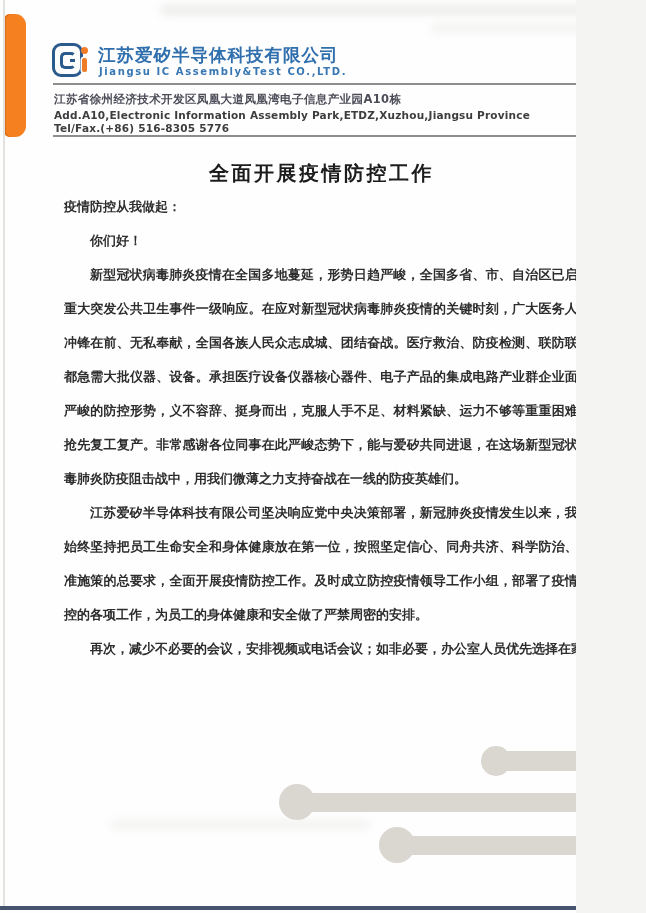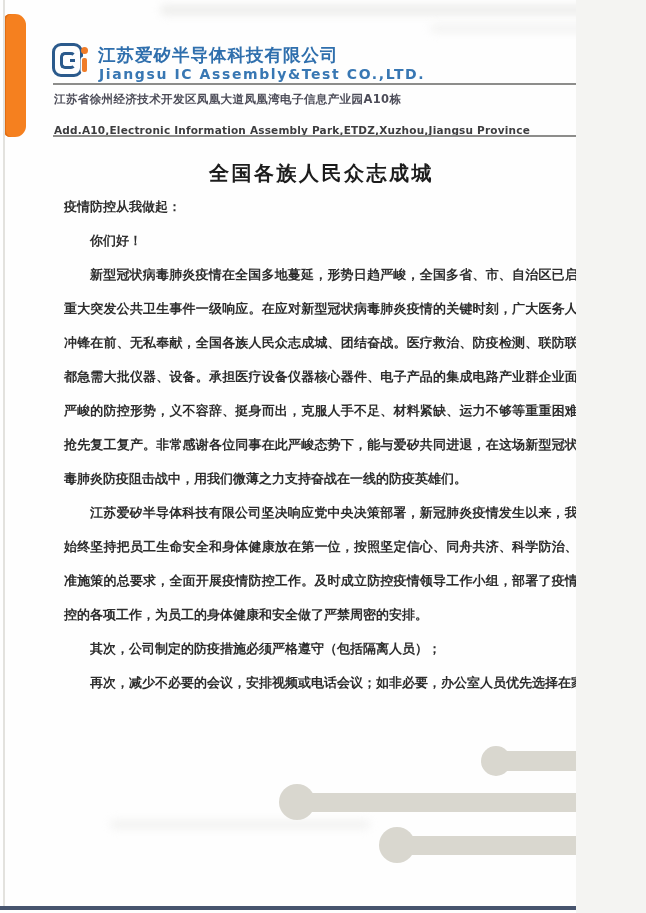--- a/index.html
+++ b/index.html
@@ -27,27 +27,27 @@
   .logo-frame{position:absolute;left:0;top:2px;width:31px;height:34px;box-sizing:border-box;
     border:3.5px solid #2b5a8c;border-radius:9px;}
   .logo-c{position:absolute;left:8px;top:11px;width:16px;height:17px;box-sizing:border-box;
     border:3px solid #2b5a8c;border-right-color:transparent;border-radius:5px;}
   .logo-c-tick{position:absolute;left:18px;top:18px;width:5px;height:3px;background:#2b5a8c;}
   .logo-i-dot{position:absolute;left:29px;top:6px;width:7px;height:7px;background:#f07c28;border-radius:50%;}
   .logo-i-stem{position:absolute;left:30px;top:17px;width:4.5px;height:14px;background:#f07c28;
     border-radius:2px;box-shadow:0 0 0 1.5px #fefefe;}
   .company-zh{position:absolute;left:98px;top:43px;font-size:17.5px;font-weight:700;
     color:#2f6fad;letter-spacing:1px;white-space:nowrap;}
-  .company-en{position:absolute;left:99px;top:66px;font-size:14px;font-weight:700;
+  .company-en{position:absolute;left:99px;top:66px;font-size:10px;font-weight:700;
     color:#3877b3;letter-spacing:1.6px;white-space:nowrap;}
   .rule{position:absolute;left:53px;width:537px;height:2px;background:#8d8d8b;}
   .rule-top{top:83px;}
   .rule-bottom{top:135px;}
   .addr{position:absolute;left:54px;top:93px;line-height:13.5px;}
-  .addr-zh{font-size:11.5px;font-weight:600;color:#4c4c58;letter-spacing:.4px;margin-bottom:17px;}
+  .addr-zh{font-size:11.5px;font-weight:600;color:#4c4c58;letter-spacing:.4px;margin-bottom:2px;}
   .addr-en{font-size:10.5px;font-weight:600;color:#3d3d3f;letter-spacing:.2px;}
   .addr-tel{font-size:10.5px;font-weight:600;color:#3d3d3f;letter-spacing:.2px;}
   
   .title{position:absolute;left:53px;top:160px;width:537px;text-align:center;
     font-size:20px;font-weight:700;color:#1c1c1c;letter-spacing:2.5px;}
   .letter-body{position:absolute;left:64px;top:190px;width:527px;
     font-size:13px;line-height:34px;color:#2d2d2d;font-weight:600;
     text-align:justify;letter-spacing:0;}
   .letter-body .para{margin:0;}
   .letter-body .para.indent{text-indent:26px;}
@@ -81,33 +81,33 @@
     <span class="logo-i-dot"></span>
   </div>
   <div class="company-zh">江苏爱矽半导体科技有限公司</div>
   <div class="company-en">Jiangsu IC Assembly&amp;Test CO.,LTD.</div>
 
   <div class="rule rule-top"></div>
 
   <div class="addr">
     <div class="addr-zh">江苏省徐州经济技术开发区凤凰大道凤凰湾电子信息产业园A10栋</div>
     <div class="addr-en">Add.A10,Electronic Information Assembly Park,ETDZ,Xuzhou,Jiangsu Province</div>
+    <div class="addr-tel">Tel/Fax.(+86) 516-8305 5776</div>
   </div>
 
   <div class="rule rule-bottom"></div>
 
-  <div class="title">全国各族人民众志成城</div>
+  <div class="title">全面开展疫情防控工作</div>
 
   <div class="letter-body">
     <div class="para">疫情防控从我做起：</div>
     <div>
         <div class="para indent">你们好！</div>
         <div class="para indent">新型冠状病毒肺炎疫情在全国多地蔓延，形势日趋严峻，全国多省、市、自治区已启动重大突发公共卫生事件一级响应。在应对新型冠状病毒肺炎疫情的关键时刻，广大医务人员冲锋在前、无私奉献，全国各族人民众志成城、团结奋战。医疗救治、防疫检测、联防联控都急需大批仪器、设备。承担医疗设备仪器核心器件、电子产品的集成电路产业群企业面对严峻的防控形势，义不容辞、挺身而出，克服人手不足、材料紧缺、运力不够等重重困难，抢先复工复产。非常感谢各位同事在此严峻态势下，能与爱矽共同进退，在这场新型冠状病毒肺炎防疫阻击战中，用我们微薄之力支持奋战在一线的防疫英雄们。</div>
         <div class="para indent">江苏爱矽半导体科技有限公司坚决响应党中央决策部署，新冠肺炎疫情发生以来，我们始终坚持把员工生命安全和身体健康放在第一位，按照坚定信心、同舟共济、科学防治、精准施策的总要求，全面开展疫情防控工作。及时成立防控疫情领导工作小组，部署了疫情防控的各项工作，为员工的身体健康和安全做了严禁周密的安排。</div>
-        <div class="para indent">其次，公司制定的防疫措施必须严格遵守（包括隔离人员）；</div>
         <div class="para indent">再次，减少不必要的会议，安排视频或电话会议；如非必要，办公室人员优先选择在家</div>
       </div>
   </div>
 
   <div class="pin">
     <span class="pin-head pin1-head"></span>
     <span class="pin-bar pin1-bar"></span>
   </div>
   <div class="pin">
     <span class="pin-head pin2-head"></span>

